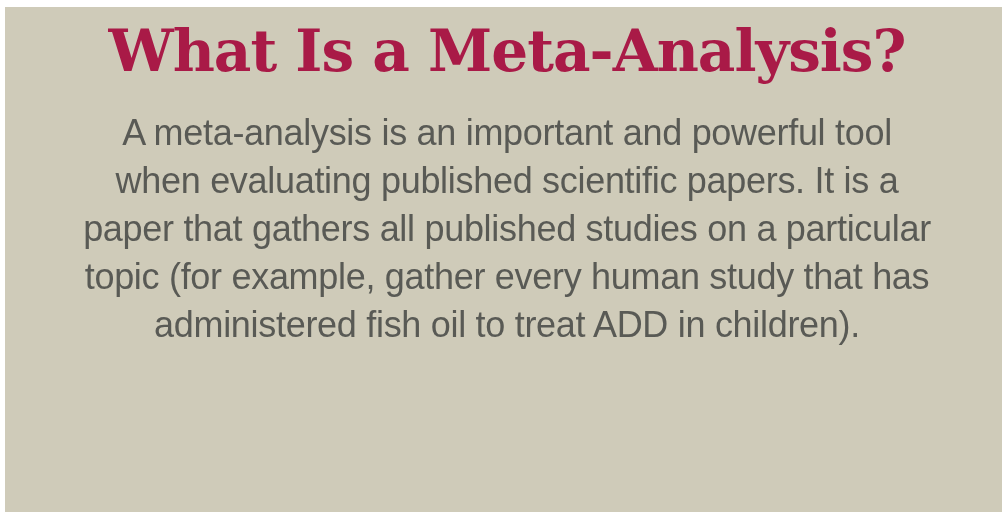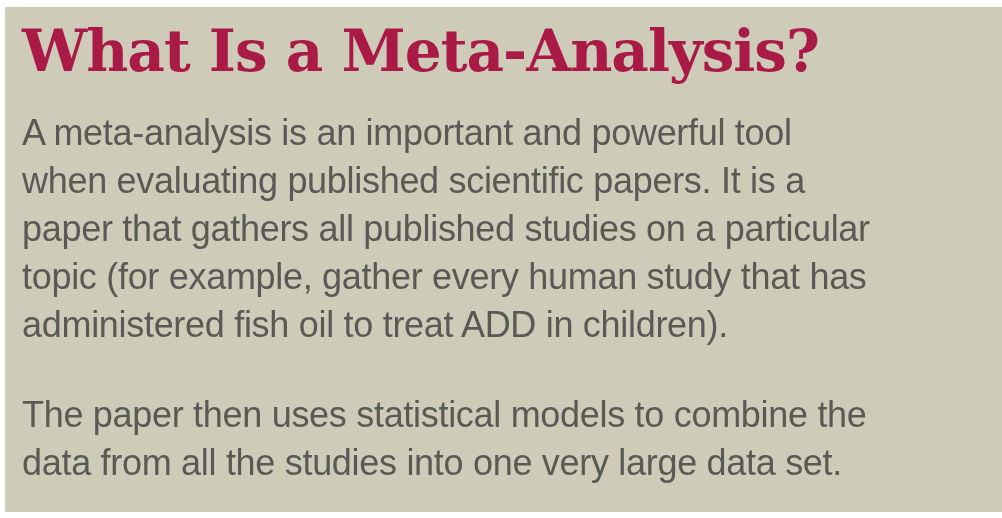--- a/index.html
+++ b/index.html
@@ -25,20 +25,21 @@
   .panel {
     position: absolute;
     top: 7px;
     left: 5px;
     right: 0;
     bottom: 6px;
     background: var(--background);
   }
   .content {
     padding: 11px 10px 0 17px;
+    text-align: center;
   }
   .title {
     font-family: "DejaVu Serif", "Liberation Serif", serif;
     font-weight: 700;
     font-size: 58px;
     line-height: 1.16;
     letter-spacing: -1px;
     color: var(--title);
   }
   .para {
@@ -58,17 +59,15 @@
 
 <div class="page">
   <div class="panel">
     <div class="content">
       <h1 class="title">What Is a Meta-Analysis?</h1>
       <p class="para first">A meta-analysis is an important and powerful tool
 when evaluating published scientific papers. It is a
 paper that gathers all published studies on a particular
 topic (for example, gather every human study that has
 administered fish oil to treat ADD in children).</p>
-      <p class="para second">The paper then uses statistical models to combine the
-data from all the studies into one very large data set.</p>
     </div>
   </div>
 </div>
 
 </body></html>

